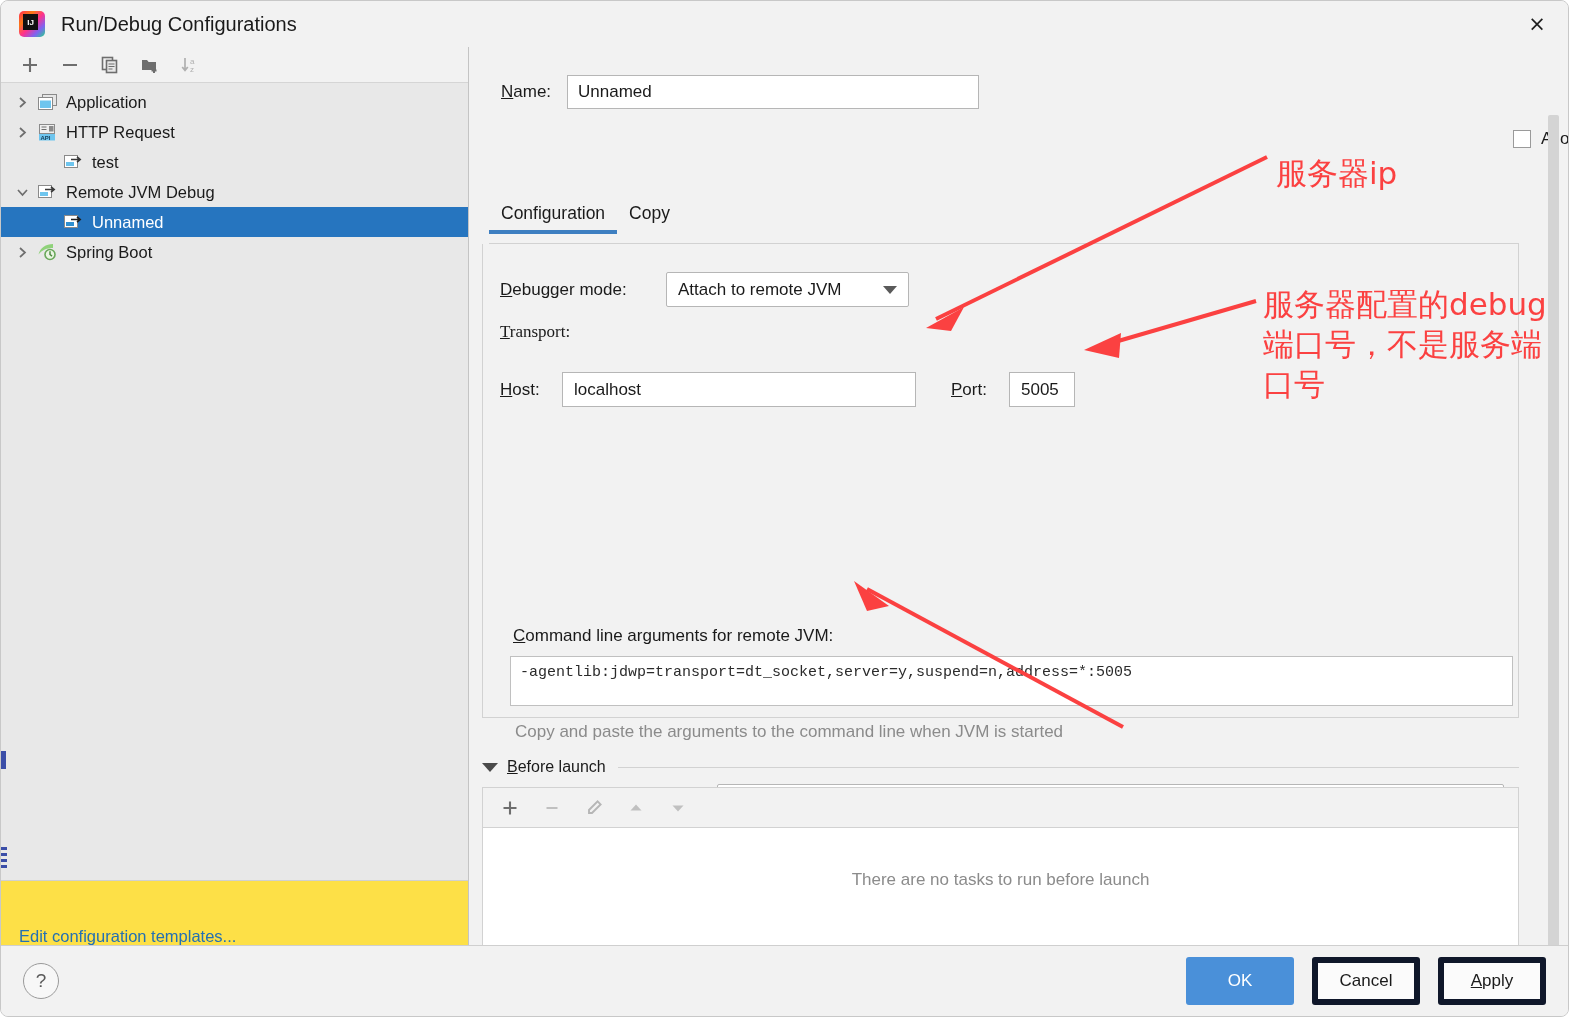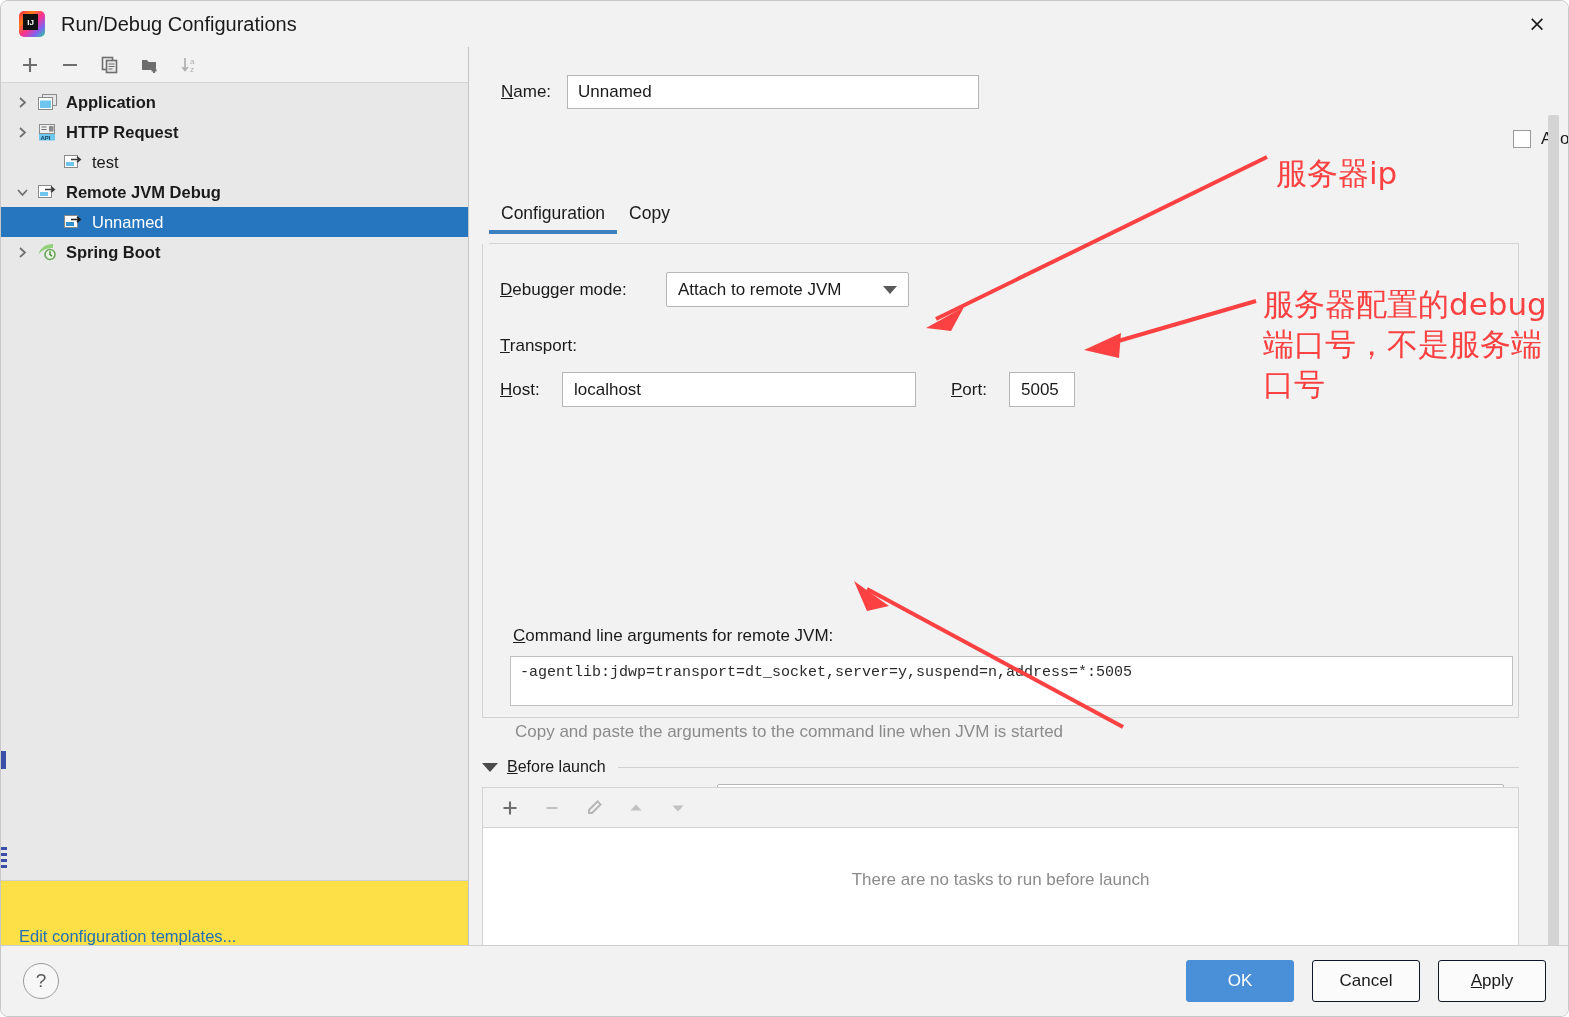--- a/index.html
+++ b/index.html
@@ -102,21 +102,21 @@
     display: flex; align-items: center; justify-content: center;
     color: #6e6e6e;
   }
   .tree-row .arrow svg { display: block; }
   .tree-row .tree-icon {
     width: 24px; height: 22px; flex: 0 0 auto;
     margin-right: 7px;
     display: flex; align-items: center; justify-content: center;
   }
   .tree-row .tlabel { white-space: nowrap; }
-  .tree-row.group .tlabel { font-weight: bold; }
+  .tree-row.group .tlabel { font-weight: normal; }
   .tree-row.child { padding-left: 60px; }
 
   #left-footer {
     height: 66px;
     background: #fde047;
     border-top: 1px solid #d0d0d0;
     display: flex; align-items: flex-end;
     padding-left: 18px;
   }
   #edit-templates {
@@ -318,22 +318,22 @@
     width: 36px; height: 36px; border-radius: 50%;
     border: 1px solid #9a9a9a; color: #5a5a5a;
     display: flex; align-items: center; justify-content: center;
     font-size: 19px; cursor: pointer; background: #f7f7f7;
   }
   #btn-group {
     margin-left: auto; margin-right: 22px;
     display: flex; align-items: center; gap: 18px;
   }
   .dbtn {
-    height: 42px; min-width: 108px;
-    border: 1px solid #0f172a; background: #fbfbfb;
+    height: 48px; min-width: 108px;
+    border: 6px solid #0f172a; background: #fbfbfb;
     font-size: 17px; color: #1a1a1a;
     display: flex; align-items: center; justify-content: center;
     border-radius: 3px; cursor: pointer;
     font-family: "Liberation Sans", sans-serif;
     padding: 0 18px;
   }
   .dbtn.primary {
     background: #4a90d9; border-color: #4a90d9; color: #ffffff;
   }
 
@@ -525,21 +525,21 @@
       <div id="config-box">
 
         <div class="frow" style="left:17px; top:28px;">
           <span class="flabel" style="width:166px;"><span class="u">D</span>ebugger mode:</span>
           <div class="combo" style="width:243px;height:35px;">
             <span class="cval">Attach to remote JVM</span>
             <span class="caret"></span>
           </div>
         </div>
 
-        <div class="frow" style="left:17px; top:92px;">
+        <div class="frow" style="left:17px; top:78px;font-family:Liberation Serif, serif;">
           <span class="flabel" style="width:166px;"><span class="u">T</span>ransport:</span>
         </div>
 
         <div class="frow" style="left:17px; top:128px;">
           <span class="flabel" style="width:62px;"><span class="u">H</span>ost:</span>
           <input class="tinput" style="width: 354px; height: 35px;" type="text" value="localhost">
           <span class="flabel" style="margin-left:35px;width:58px;"><span class="u">P</span>ort:</span>
           <input class="tinput" style="width: 66px; height: 35px;" type="text" value="5005">
         </div>
 

